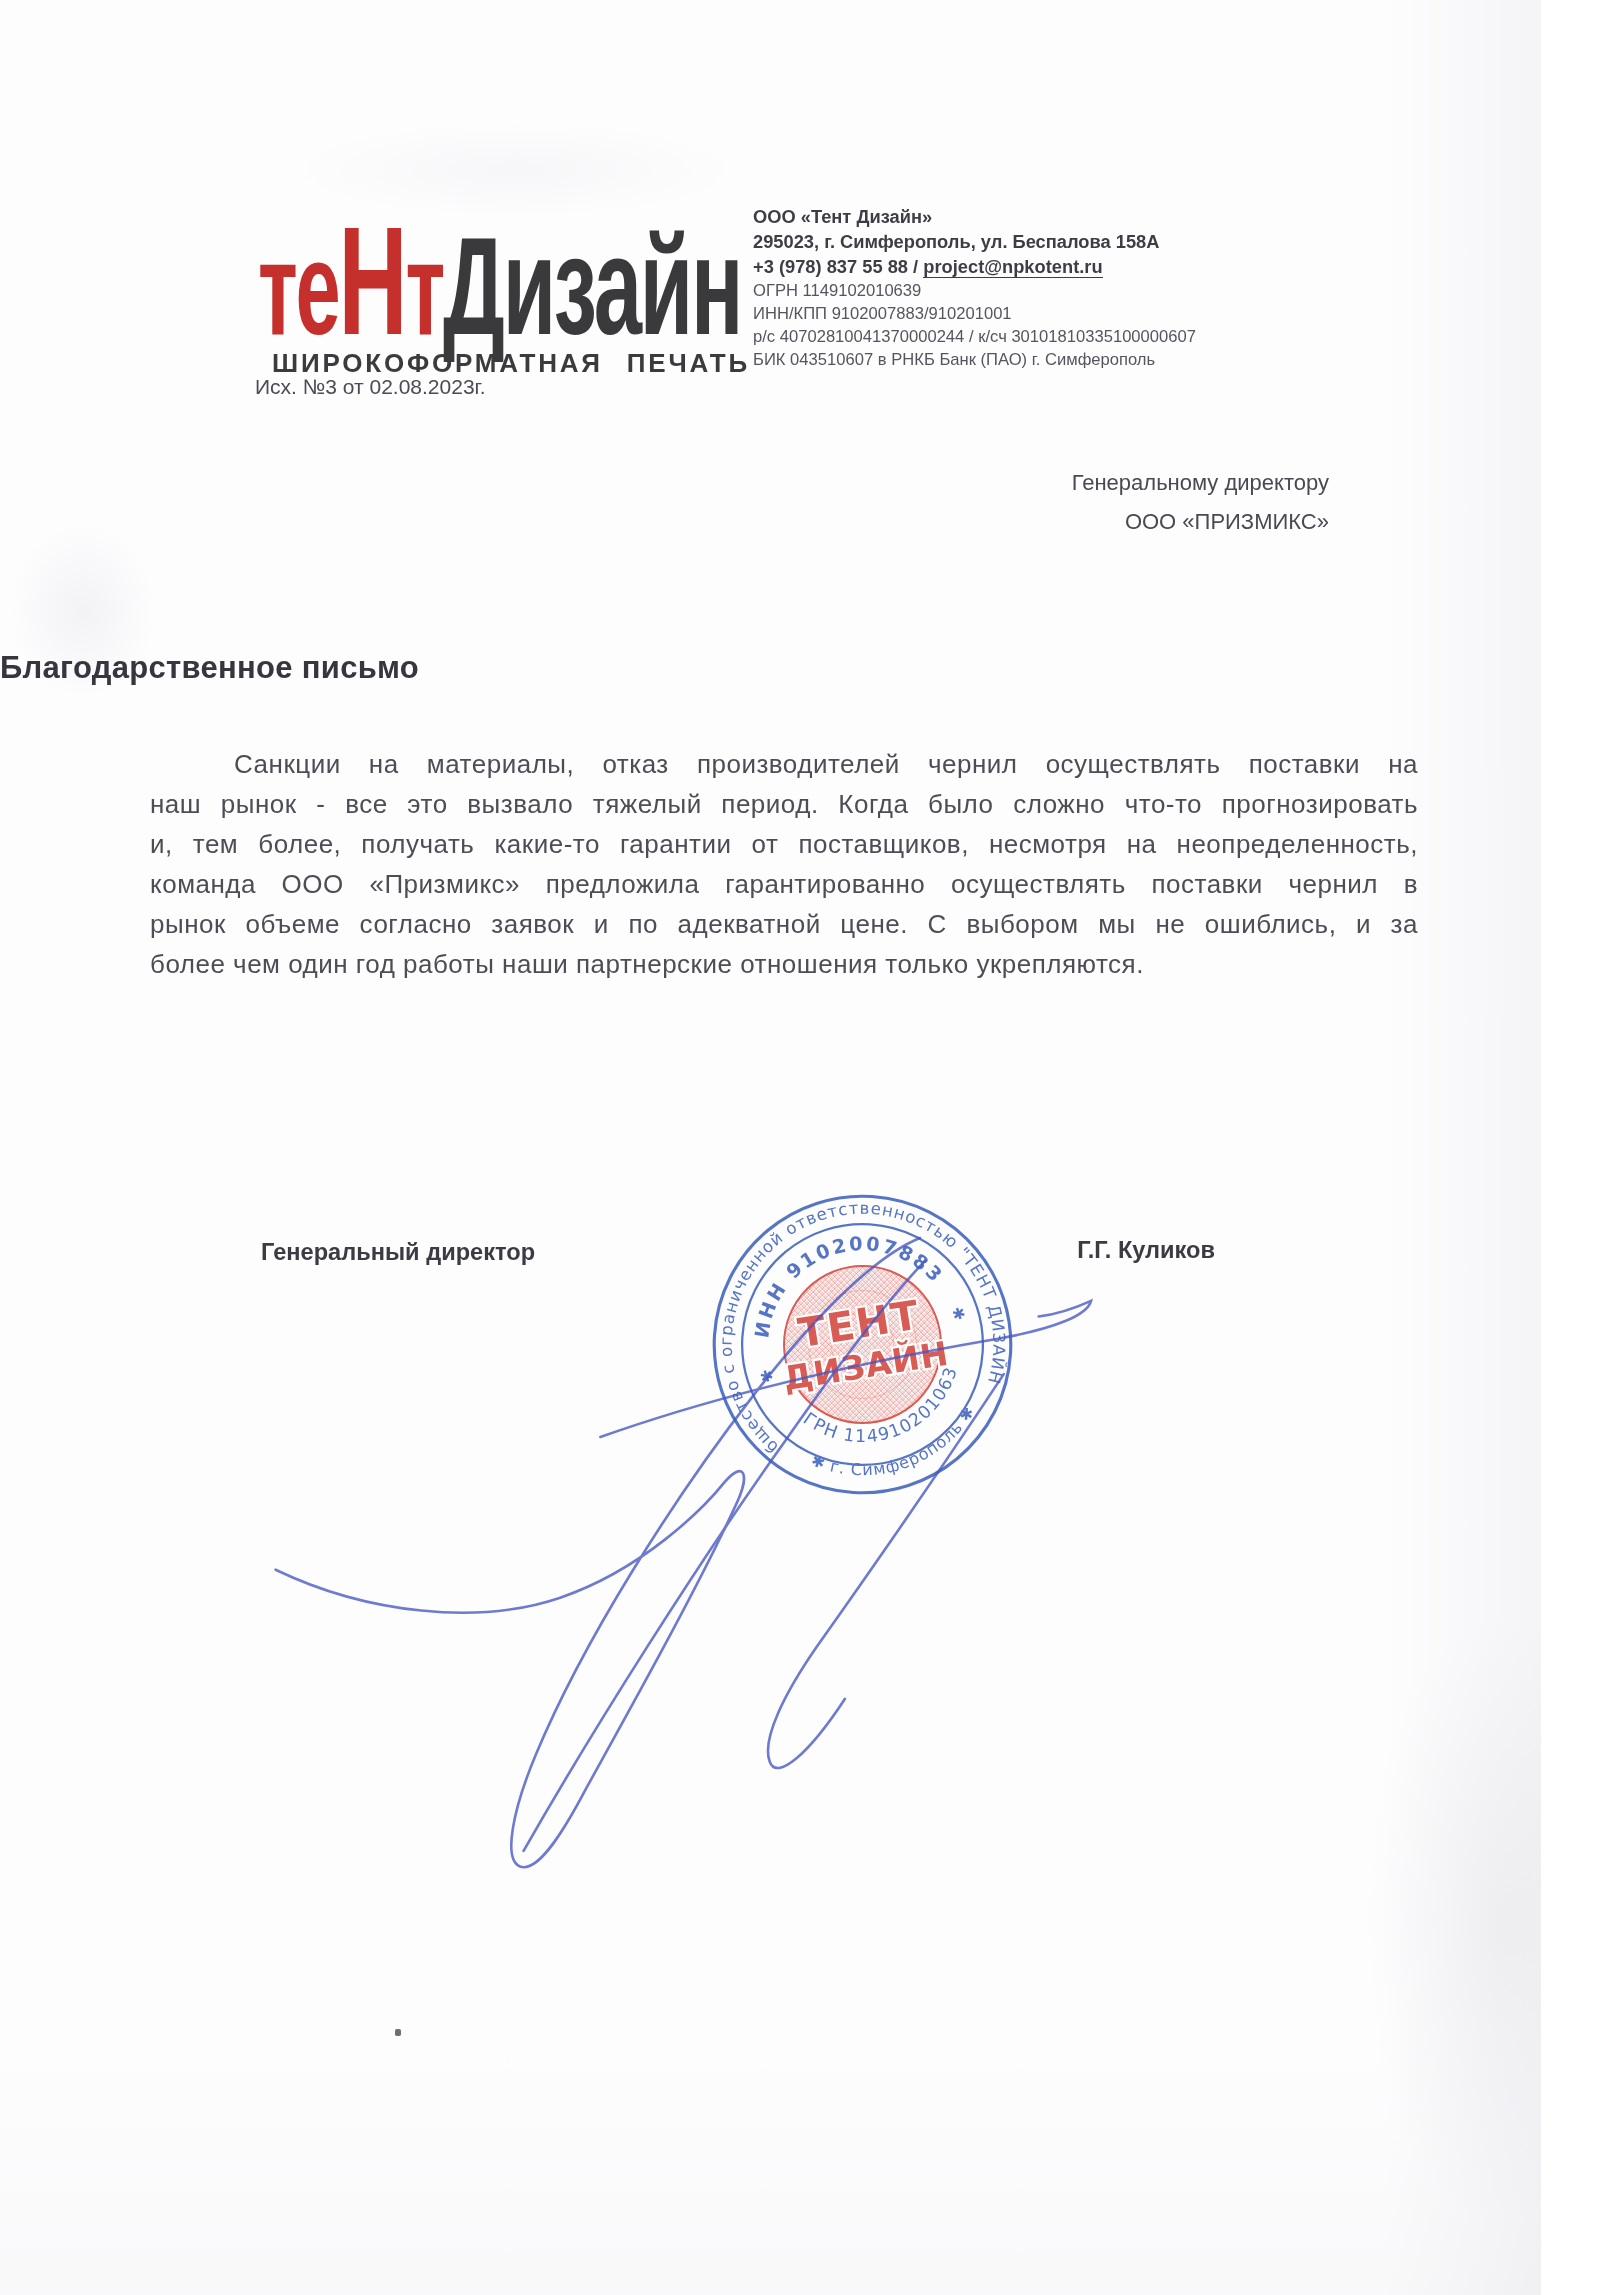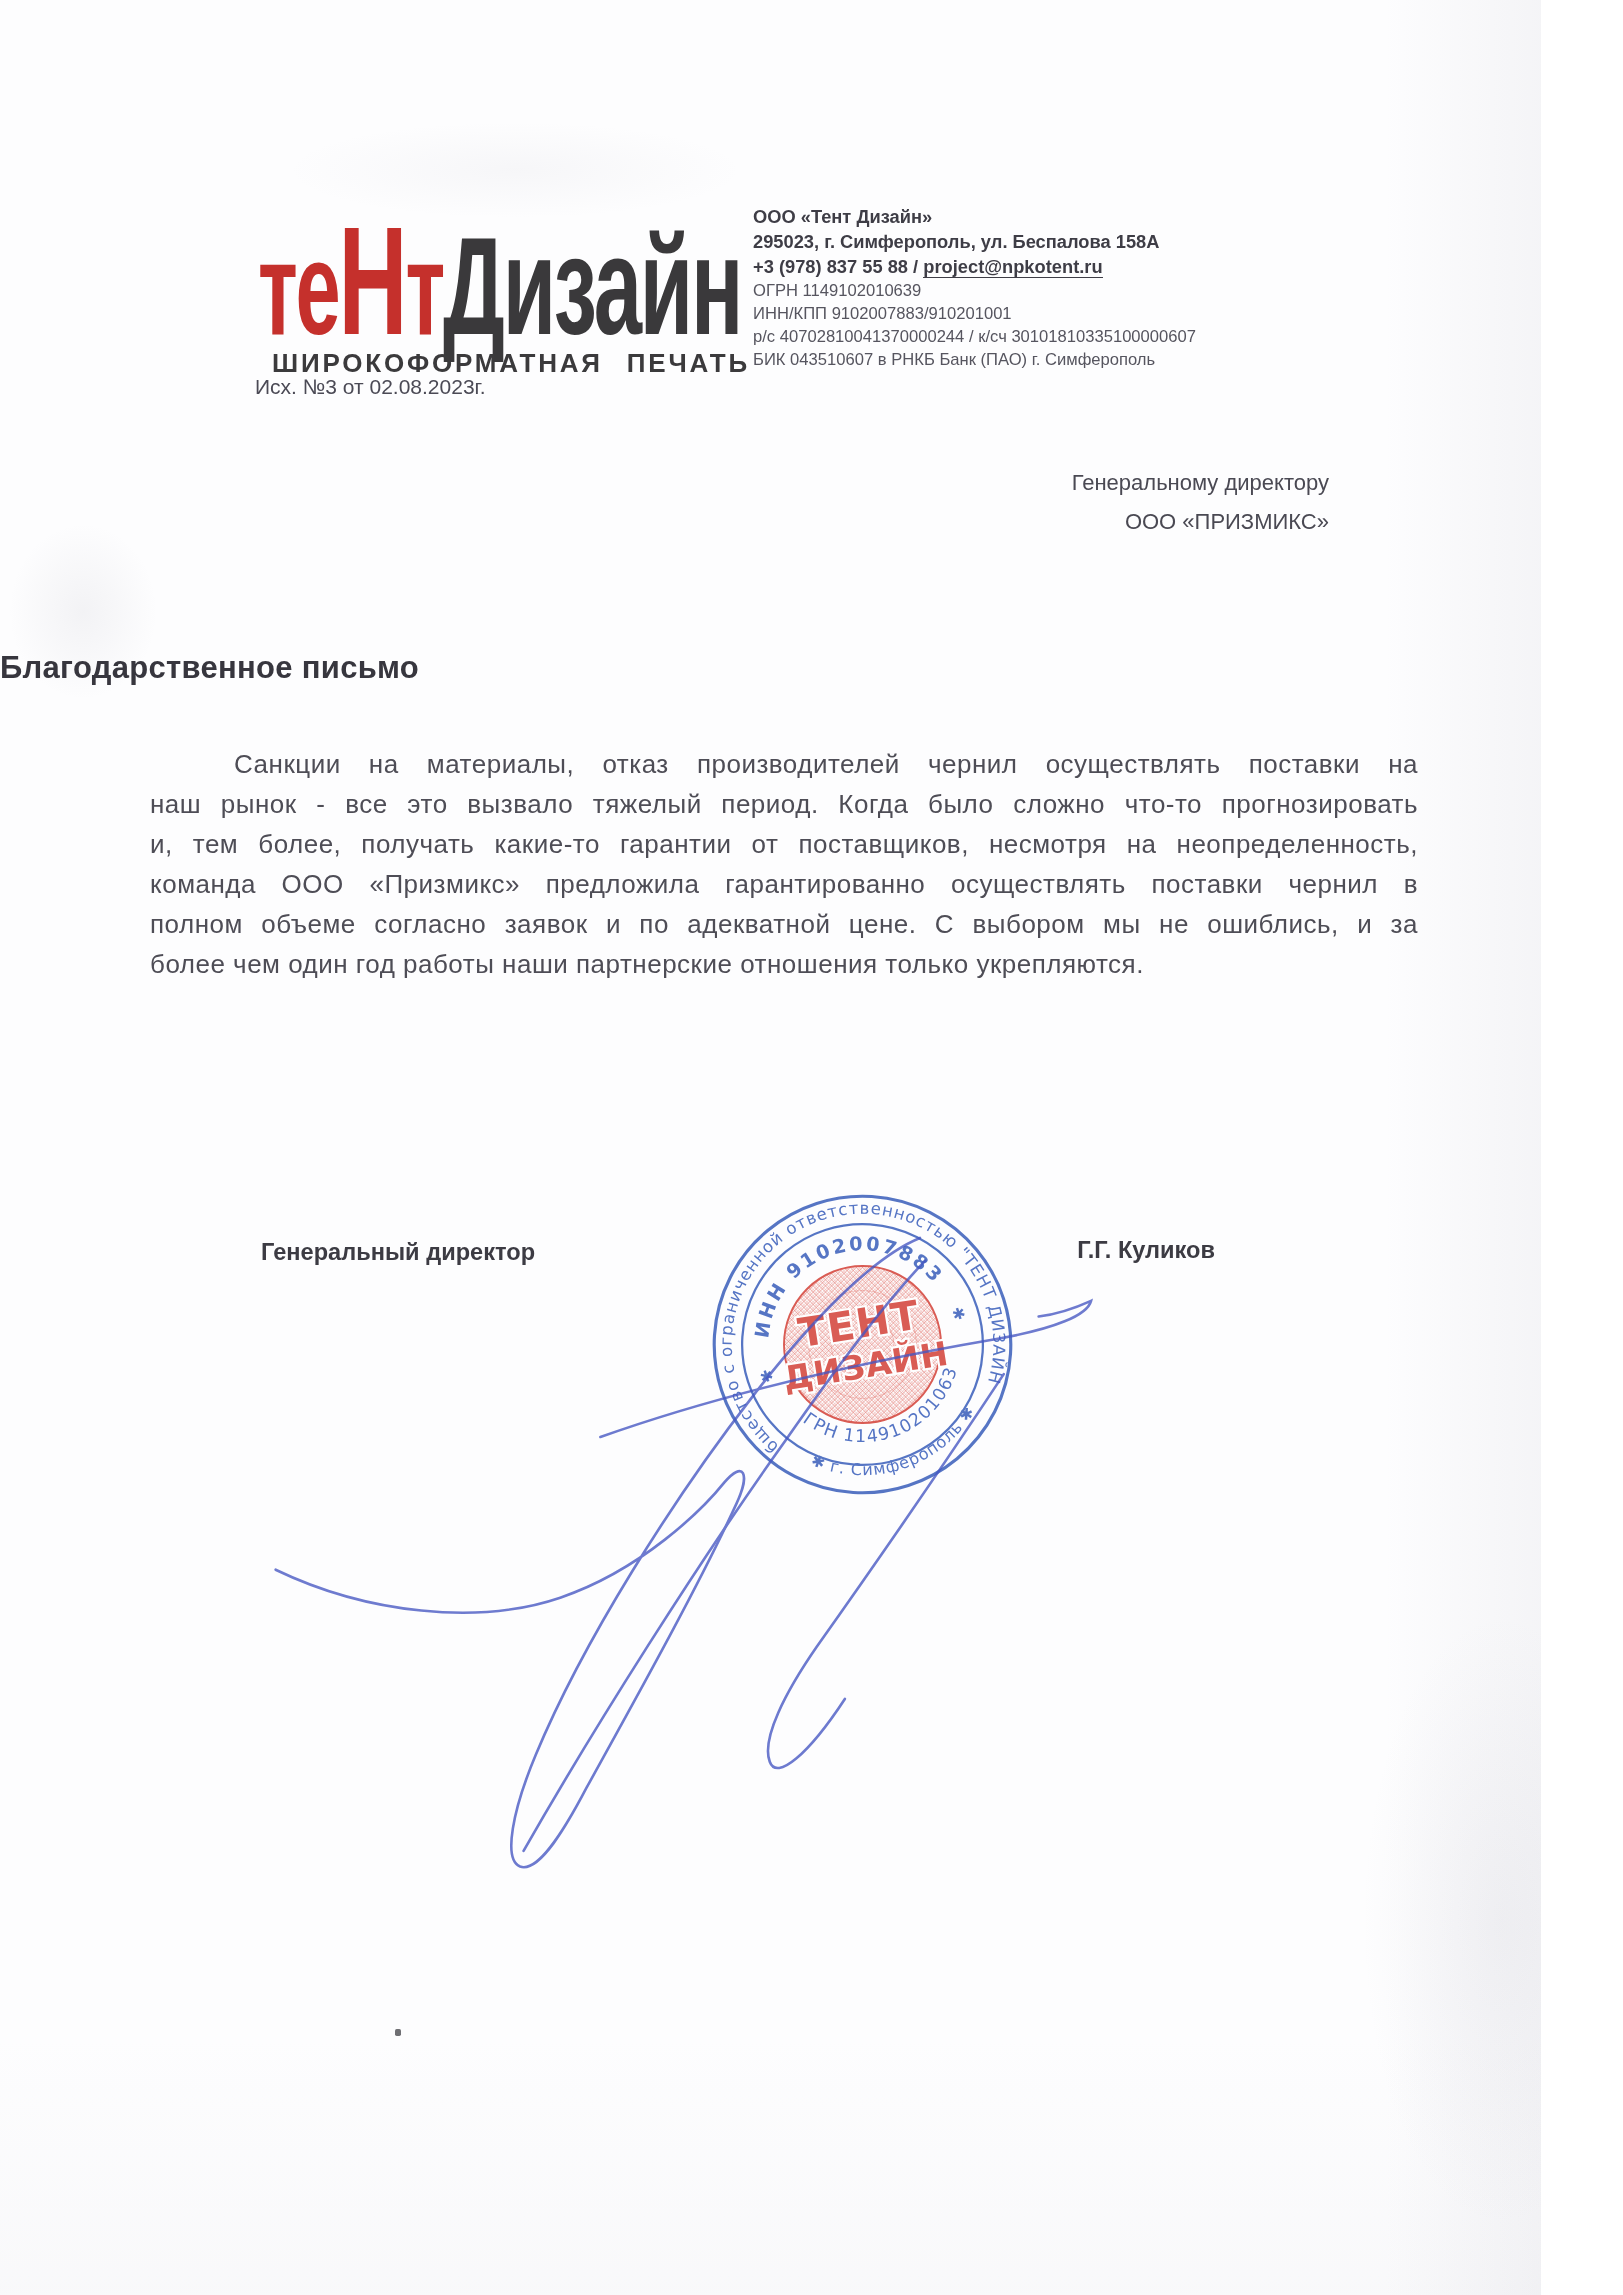--- a/index.html
+++ b/index.html
@@ -98,21 +98,21 @@
     <div>ООО «ПРИЗМИКС»</div>
   </div>
 
   <div class="title">Благодарственное письмо</div>
 
   <div class="body-text">
     <div class="ln first">Санкции на материалы, отказ производителей чернил осуществлять поставки на</div>
     <div class="ln">наш рынок - все это вызвало тяжелый период. Когда было сложно что-то прогнозировать</div>
     <div class="ln">и, тем более, получать какие-то гарантии от поставщиков, несмотря на неопределенность,</div>
     <div class="ln">команда ООО «Призмикс» предложила гарантированно осуществлять поставки чернил в</div>
-    <div class="ln">полном объеме согласно заявок и по адекватной цене. С выбором мы не ошиблись, и за</div>
+    <div class="ln">рынок объеме согласно заявок и по адекватной цене. С выбором мы не ошиблись, и за</div>
     <div class="ln last">более чем один год работы наши партнерские отношения только укрепляются.</div>
   </div>
 
   <div class="sig-label">Генеральный директор</div>
   <div class="sig-name">Г.Г. Куликов</div>
 
   <svg class="stamp-svg" viewBox="-184 -184 368 368" xmlns="http://www.w3.org/2000/svg">
     <defs>
       <pattern id="g1" width="5" height="5" patternUnits="userSpaceOnUse" patternTransform="rotate(45)">
         <path d="M0 0 H5 M0 2.5 H5" stroke="#e0685f" stroke-width="0.9" fill="none"></path>

